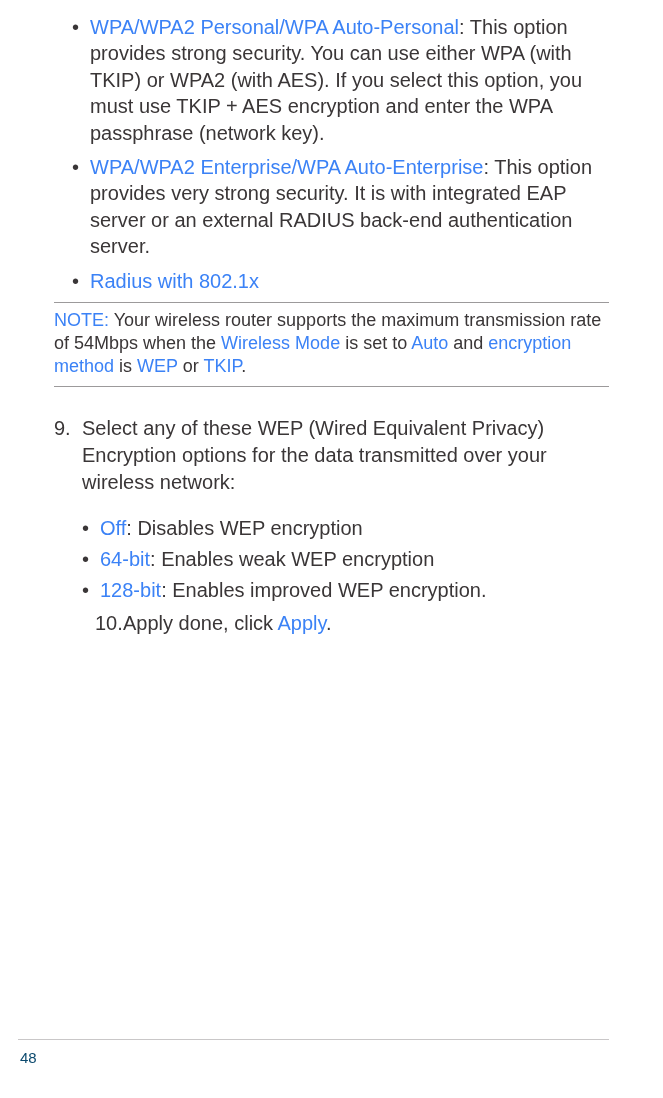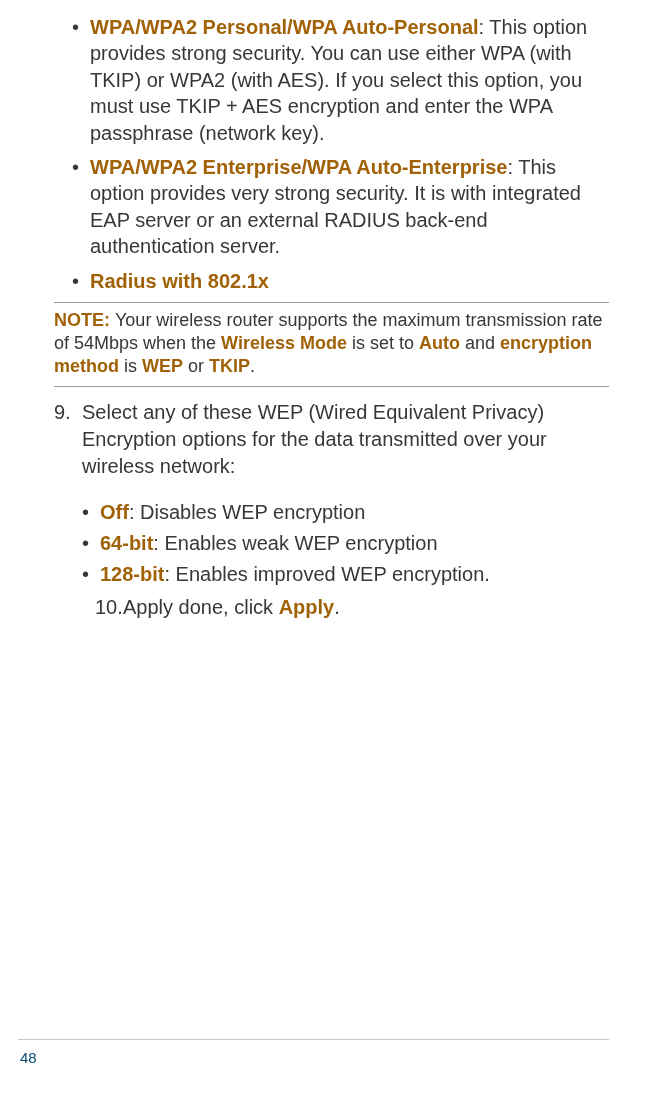--- a/index.html
+++ b/index.html
@@ -32,30 +32,30 @@
     }
     .bullet-list li::before {
       content: "•";
       position: absolute;
       left: -18px;
       top: 0;
       font-size: 20px;
       color: #3a3637;
     }
     .bold {
-      font-weight: 700;
-      color: #a16207;
+      font-weight: 400;
+      color: #3b82f6;
       text-align: center;
     }
     .note-box {
       border-top: 1px solid #9c9a9b;
       border-bottom: 1px solid #9c9a9b;
       padding: 6px 0 8px 0;
       margin-top: 8px;
-      margin-bottom: 12px;
+      margin-bottom: 28px;
       font-size: 18px;
       line-height: 1.28;
       color: #3a3637;
     }
     .numbered {
       font-size: 20px;
       line-height: 1.34;
       color: #3a3637;
       margin-bottom: 6px;
     }

